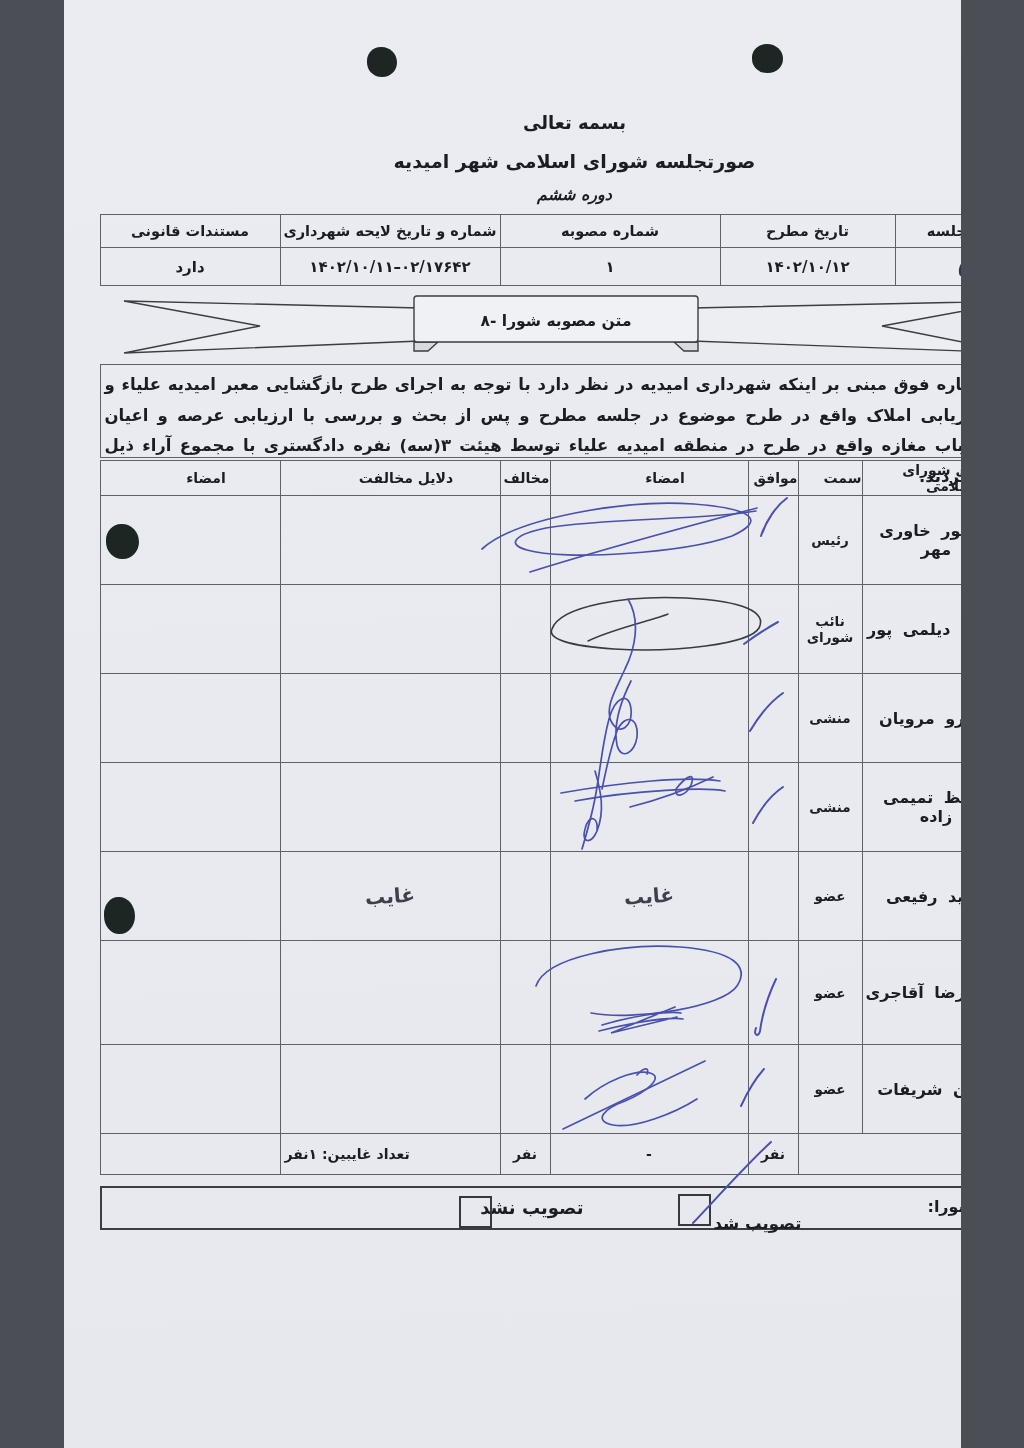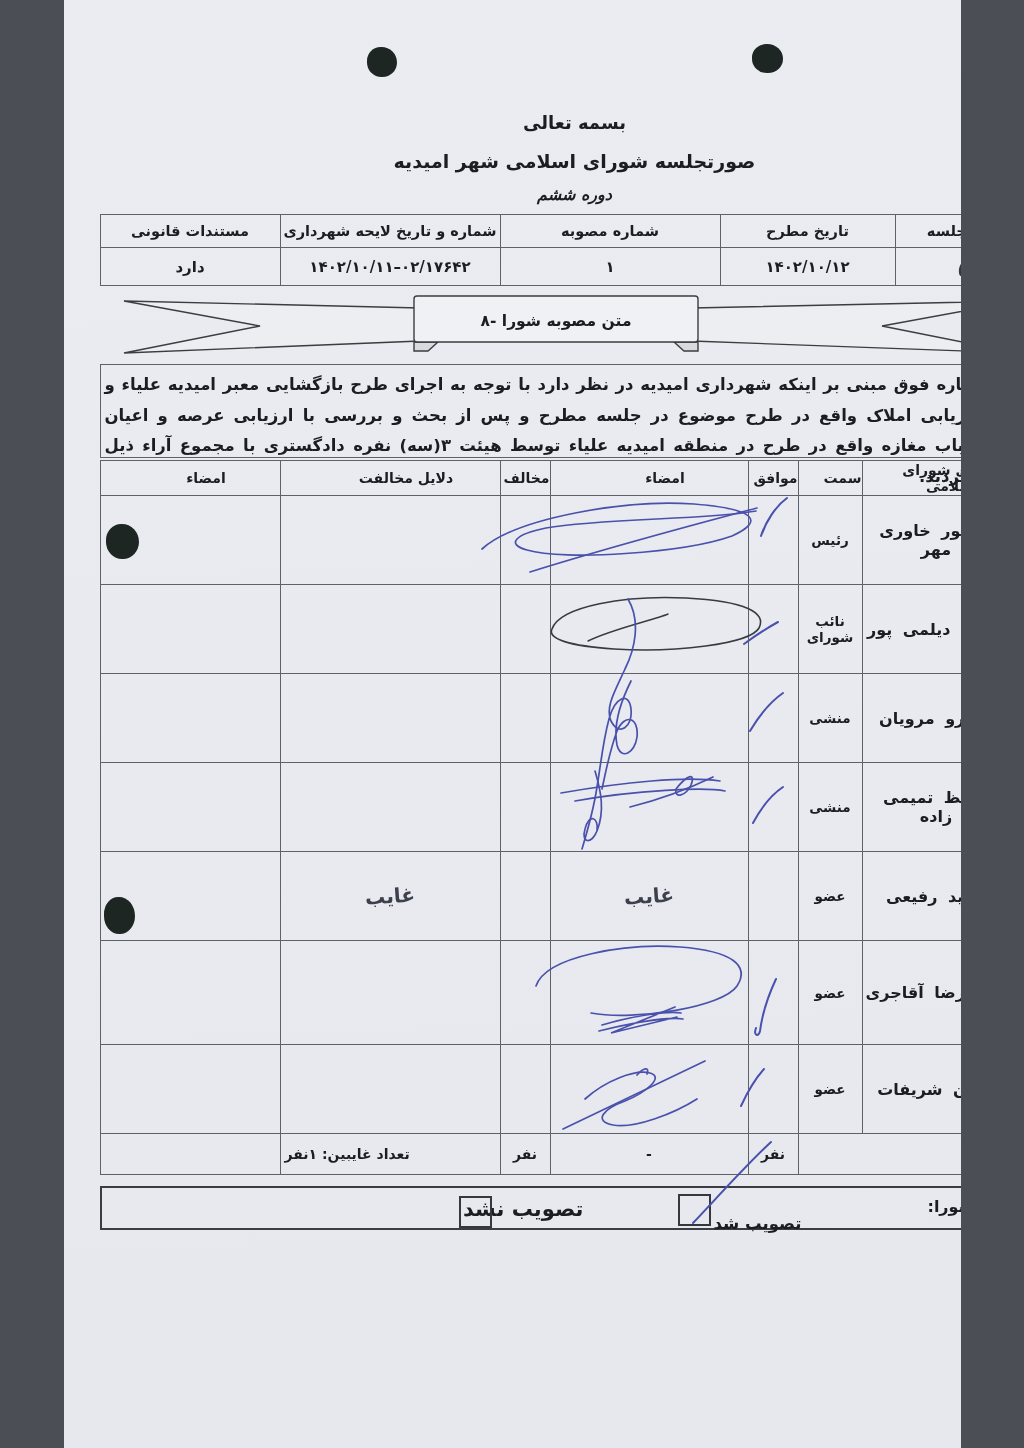--- a/index.html
+++ b/index.html
@@ -37,21 +37,21 @@
   .cell-tot{font-size:14px;}
   .tot-label{text-align:right;padding-right:26px;}
   .tot-reasons{text-align:left;padding-left:4px;font-size:14px;}
   .ghayeb{display:inline-block;font-size:20px;font-weight:bold;color:#3b404c;
           transform:rotate(-4deg);letter-spacing:1px;}
   
   .decision{position:absolute;left:36px;top:1186px;width:946px;height:40px;border:2px solid #3a3d42;
             direction:rtl;}
   .decision .lbl{position:absolute;right:16px;top:9px;font-size:16px;font-weight:bold;}
   .dec-approved{position:absolute;right:246px;top:26px;font-size:16.5px;font-weight:bold;}
-  .dec-rejected{position:absolute;right:464px;top:9px;font-size:21px;font-weight:bold;text-align:right;}
+  .dec-rejected{position:absolute;right:464px;top:9px;font-size:18px;font-weight:bold;text-align:right;}
   .chk{position:absolute;width:29px;height:28px;border:2px solid #35383d;background:transparent;}
   .chk-approved{right:337px;top:6px;}
   .chk-rejected{right:556px;top:8px;}
   .ink-overlay{position:absolute;left:0;top:0;pointer-events:none;}
 </style>
 </head>
 <body>
 
 <div class="page">
 

